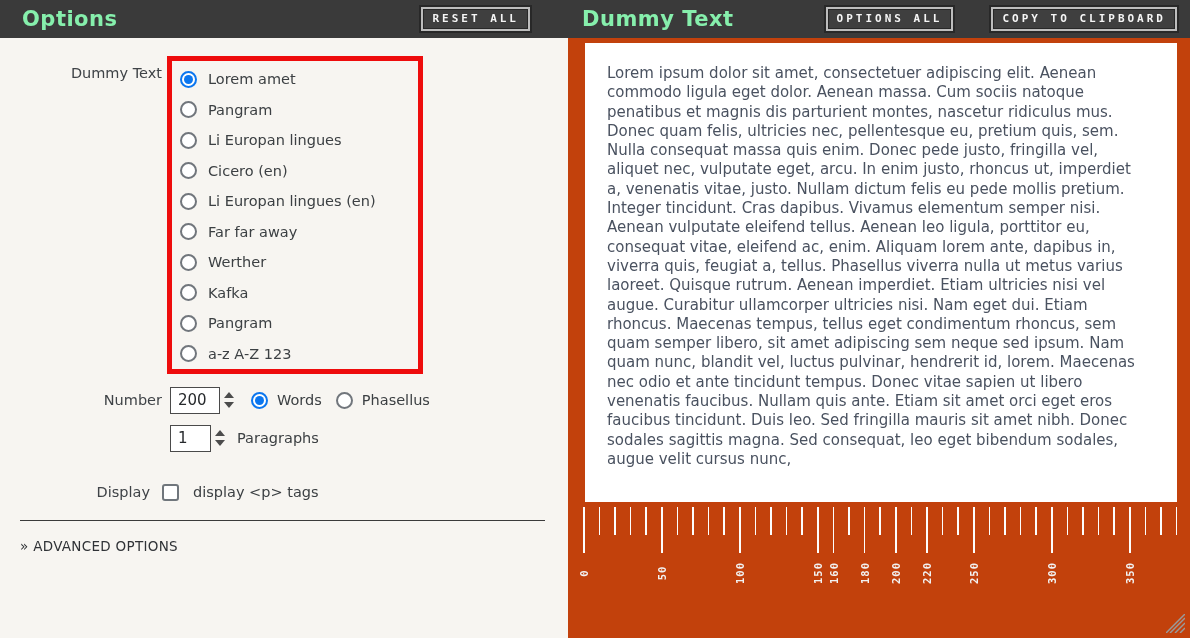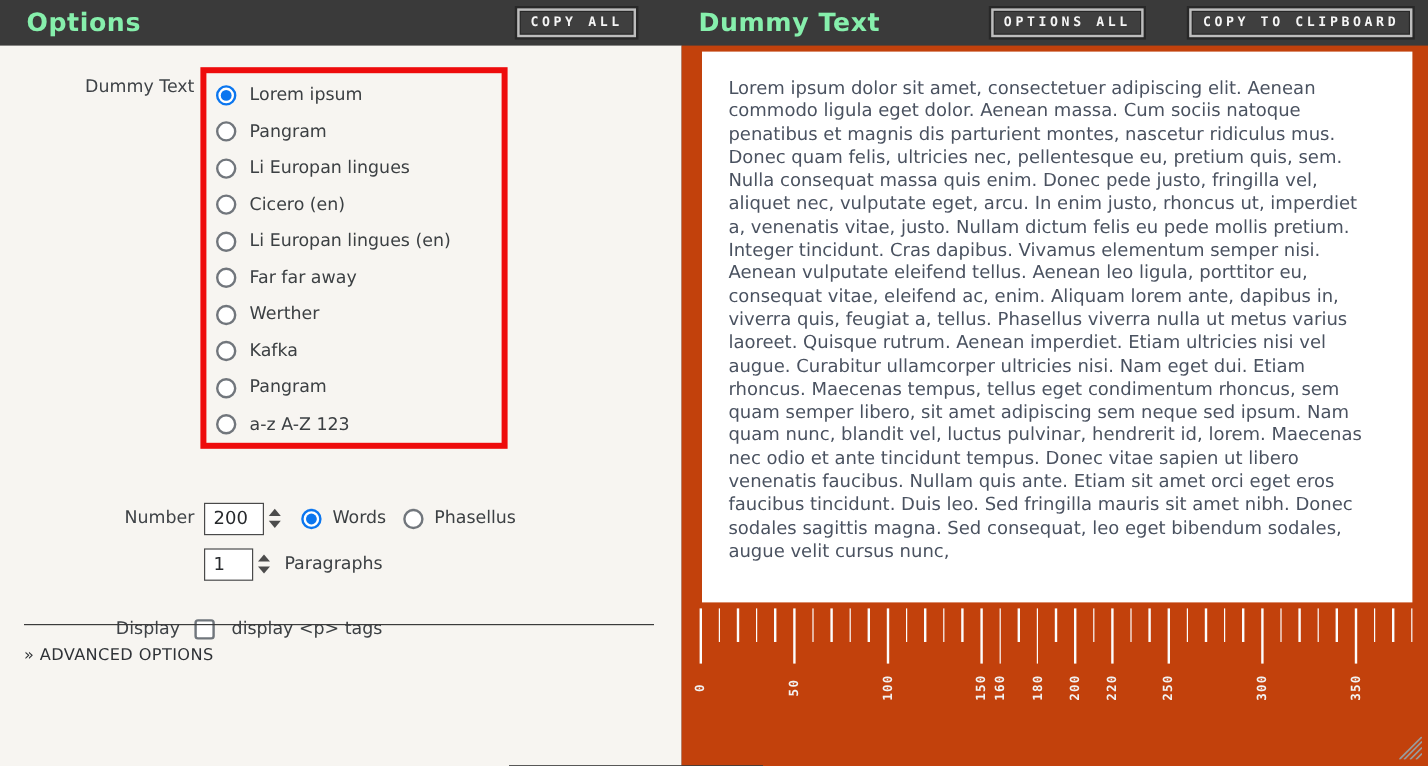--- a/index.html
+++ b/index.html
@@ -57,21 +57,21 @@
     width:17px; height:17px; border-radius:50%;
     border:2px solid #71767c; background:#fff; position:relative; flex:none;
   }
   .radio.checked { border-color:var(--accent-blue, #0b76ef); }
   .radio.checked::after {
     content:""; position:absolute; inset:2px; border-radius:50%;
     background:var(--accent-blue, #0b76ef);
   }
   .radio-label { font-size:14.5px; color:#3c4043; white-space:nowrap; }
 
-  .ctl-row { position:absolute; display:flex; align-items:center;margin-top:32px; }
+  .ctl-row { position:absolute; display:flex; align-items:center; }
   .row-number { left:0; top:348px; width:568px; height:28px; }
   .row-paragraphs { left:170px; top:386px; height:28px; }
   .row-display { left:0; top:444px; width:521px; height:20px; }
 
   .num-input {
     height:27px; border:1px solid #4a4a4a; background:#fff;
     font-family:"DejaVu Sans", sans-serif; font-size:15px; color:#26292c;
     padding:0 2px 0 7px;
   }
   .w200 { width:50px; margin-left:8px; }
@@ -123,38 +123,38 @@
     letter-spacing:1px; color:#f2f2f2;
   }
 </style>
 </head>
 <body>
 
 <div class="app">
 
   <div class="hdr hdr-left">
     <div class="panel-title">Options</div>
-    <button class="hdr-btn">COPY ALL</button>
+    <button class="hdr-btn">RESET ALL</button>
   </div>
 
   <div class="hdr hdr-right">
     <div class="panel-title">Dummy Text</div>
     <span class="spacer"></span>
     <button class="hdr-btn">OPTIONS ALL</button>
     <button class="hdr-btn">COPY TO CLIPBOARD</button>
   </div>
 
   <div class="left-panel">
 
     <div class="field-label lbl-dummy">Dummy Text</div>
 
     <div class="radio-box">
       <div class="radio-row">
         <span class="radio checked"></span>
-        <span class="radio-label">Lorem ipsum</span>
+        <span class="radio-label">Lorem amet</span>
       </div>
       <div class="radio-row">
         <span class="radio"></span>
         <span class="radio-label">Pangram</span>
       </div>
       <div class="radio-row">
         <span class="radio"></span>
         <span class="radio-label">Li Europan lingues</span>
       </div>
       <div class="radio-row">

